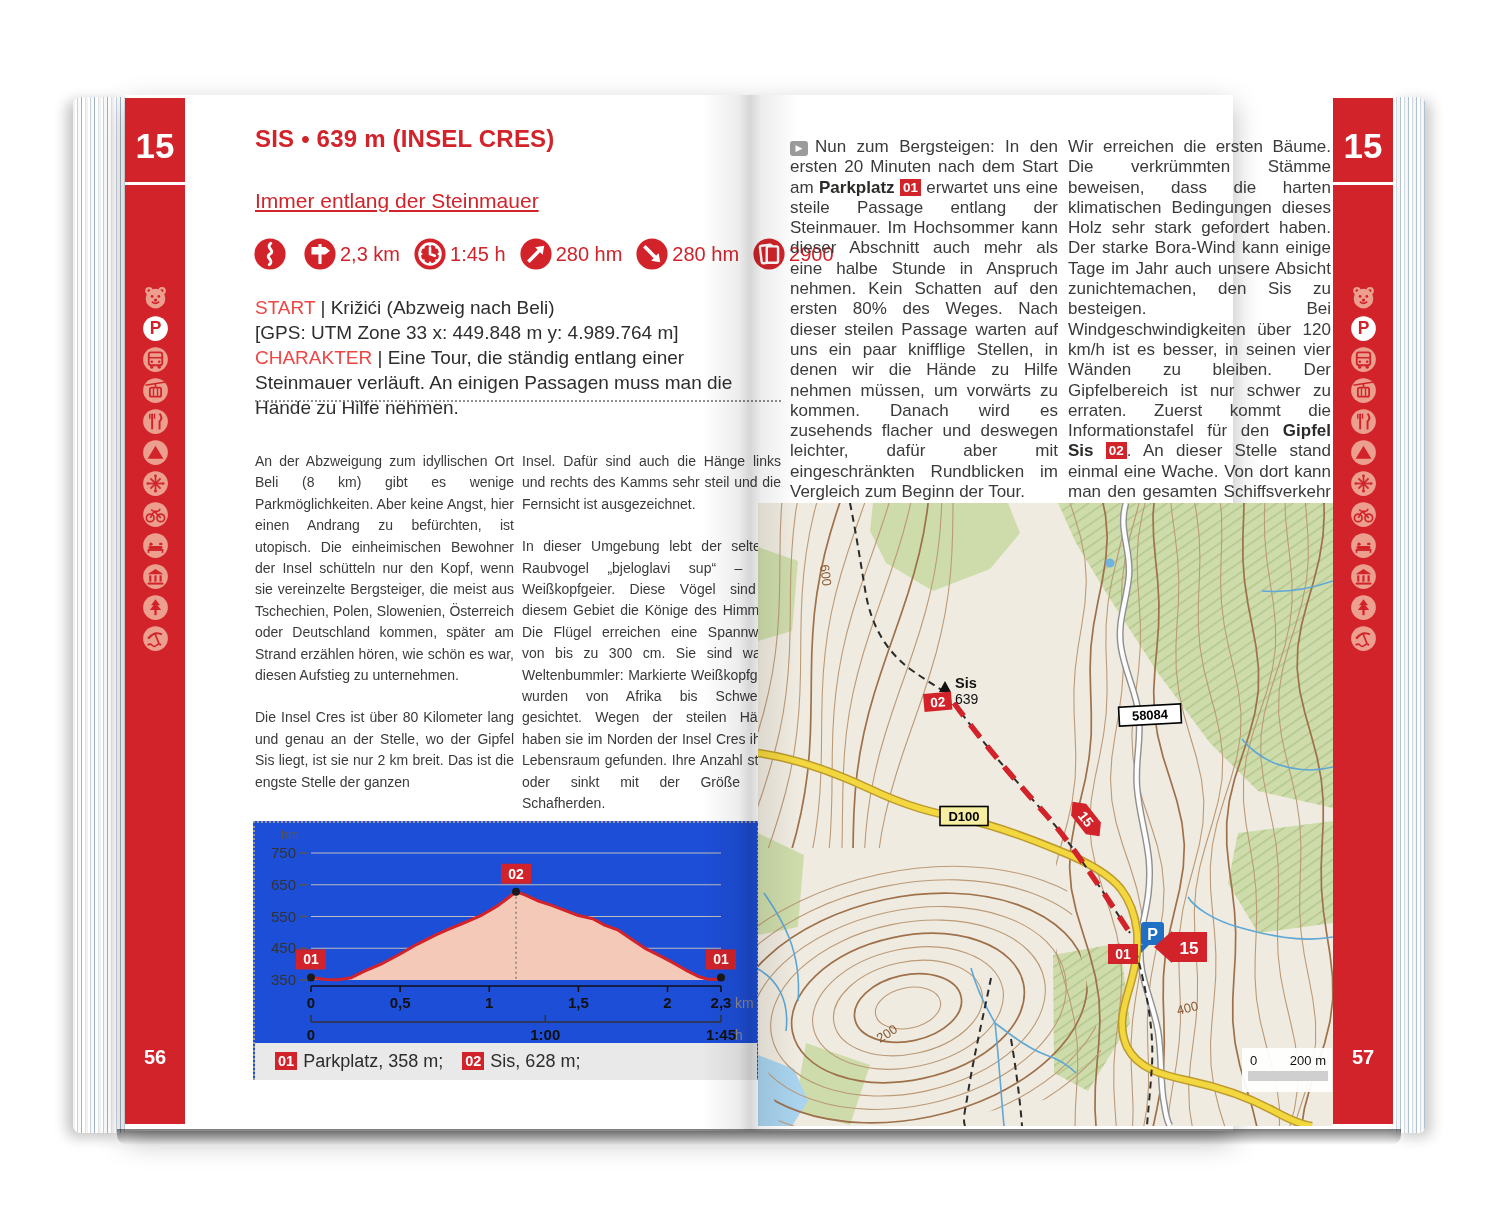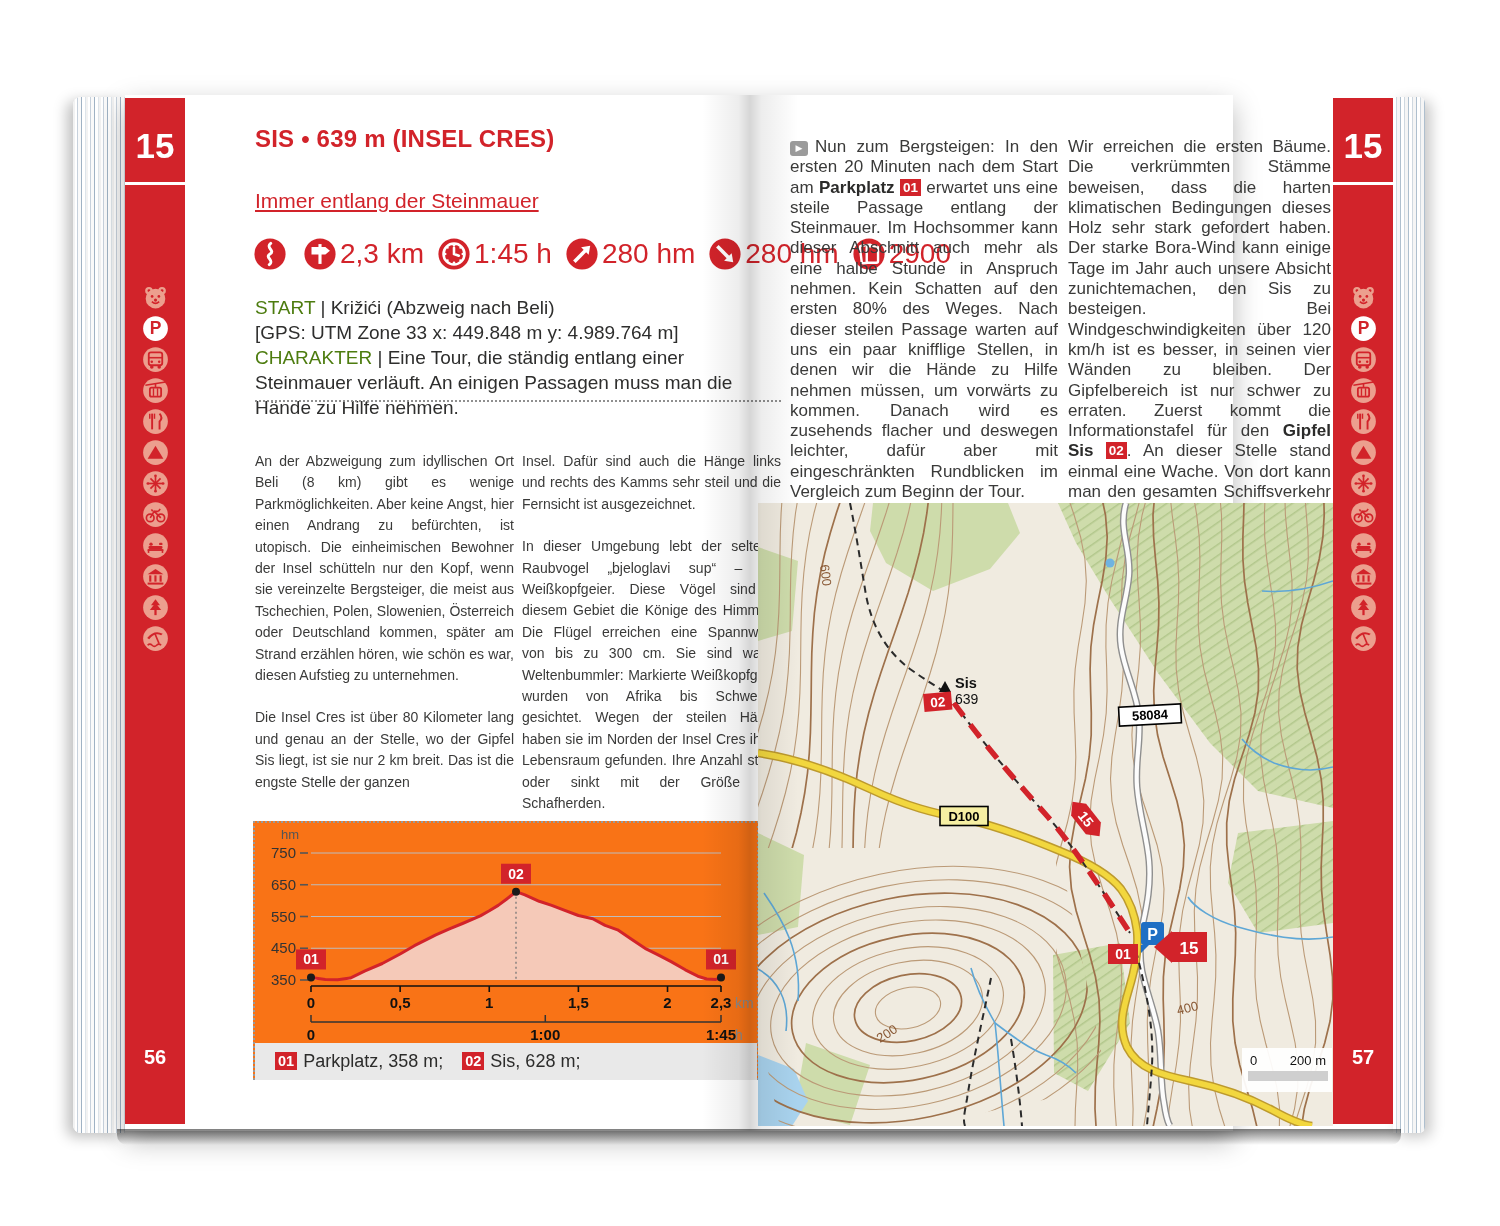--- a/index.html
+++ b/index.html
@@ -26,37 +26,37 @@
   .tab-line{position:absolute;top:84px;left:0;width:100%;height:3px;background:#fff;}
   .icon-col{position:absolute;top:186px;left:0;width:100%;display:flex;flex-direction:column;align-items:center;gap:4px;}
   .icon-col svg{width:27px;height:27px;display:block;}
   .pagenum{position:absolute;top:948px;left:0;width:100%;text-align:center;color:#fff;font-size:20px;font-weight:bold;}
   
   .lp-title{position:absolute;left:130px;top:30px;font-size:24px;font-weight:bold;color:#d2232a;letter-spacing:.2px;}
   .lp-sub{position:absolute;left:130px;top:94px;font-size:21px;color:#d2232a;text-decoration:underline;}
   .stats{position:absolute;left:128px;top:142px;display:flex;align-items:center;}
   .stats .st{display:flex;align-items:center;margin-right:13px;}
   .stats svg{width:34px;height:34px;display:block;margin-right:3px;}
-  .stats .sv{font-size:28px;color:#d2232a;}
+  .stats .sv{font-size:20px;color:#d2232a;}
   .infoblock{position:absolute;left:130px;top:200px;width:528px;font-size:19px;line-height:25px;color:#2e2e2d;}
-  .red{color:#4d7c0f;text-align:right;}
+  .red{color:#ef4444;text-align:right;}
   .dotline{position:absolute;left:130px;top:305px;width:526px;border-top:2.5px dotted #8f8f8f;}
   .colwrap{position:absolute;top:356px;font-size:14px;line-height:21.4px;color:#3a3a39;text-align:justify;}
   .colwrap p{margin:0 0 21px 0;}
   .lp-c1{left:130px;width:259px;} .lp-c2{left:397px;width:259px;}
   .rp-c1{left:665px;width:268px;top:42px;font-size:17px;line-height:20.3px;}
   .rp-c2{left:943px;width:263px;top:42px;font-size:17px;line-height:20.3px;}
   .ibadge{display:inline-block;background:#d2232a;color:#fff;font-weight:bold;font-size:13.5px;
     line-height:17px;padding:0 3px;vertical-align:1px;}
   .play{display:inline-block;width:18px;height:15px;background:#9b9b9b;border-radius:3px;color:#fff;
     font-size:9px;line-height:15px;text-align:center;vertical-align:1px;margin-right:7px;}
   b{font-weight:bold;color:#2b2b2a;}
   
   .chartbox{position:absolute;left:128px;top:726px;width:506px;height:259px;
-    border-top:2.5px dotted #9a9a9a;border-left:2.5px dotted #9a9a9a;border-right:2.5px dotted #9a9a9a;background:#f97316;}
+    border-top:2.5px dotted #9a9a9a;border-left:2.5px dotted #9a9a9a;border-right:2.5px dotted #9a9a9a;background:#1d4ed8;}
   .chartbox svg{display:block;}
   .legendbar{position:absolute;left:0;bottom:0;width:100%;height:37px;background:#e9e9e9;
     font-size:18px;color:#2c2c2b;line-height:37px;padding-left:20px;}
   .legendbar .ibadge{font-size:14.5px;line-height:18px;vertical-align:1px;margin-right:6px;}
   .legendbar span.ltxt{margin-right:14px;}
   
   .mapwrap{position:absolute;left:633px;top:408px;width:575px;height:623px;overflow:hidden;background:#f0ebe0;}
   .mapwrap svg{display:block;}
   text{font-family:"Liberation Sans",sans-serif;}
 </style>

